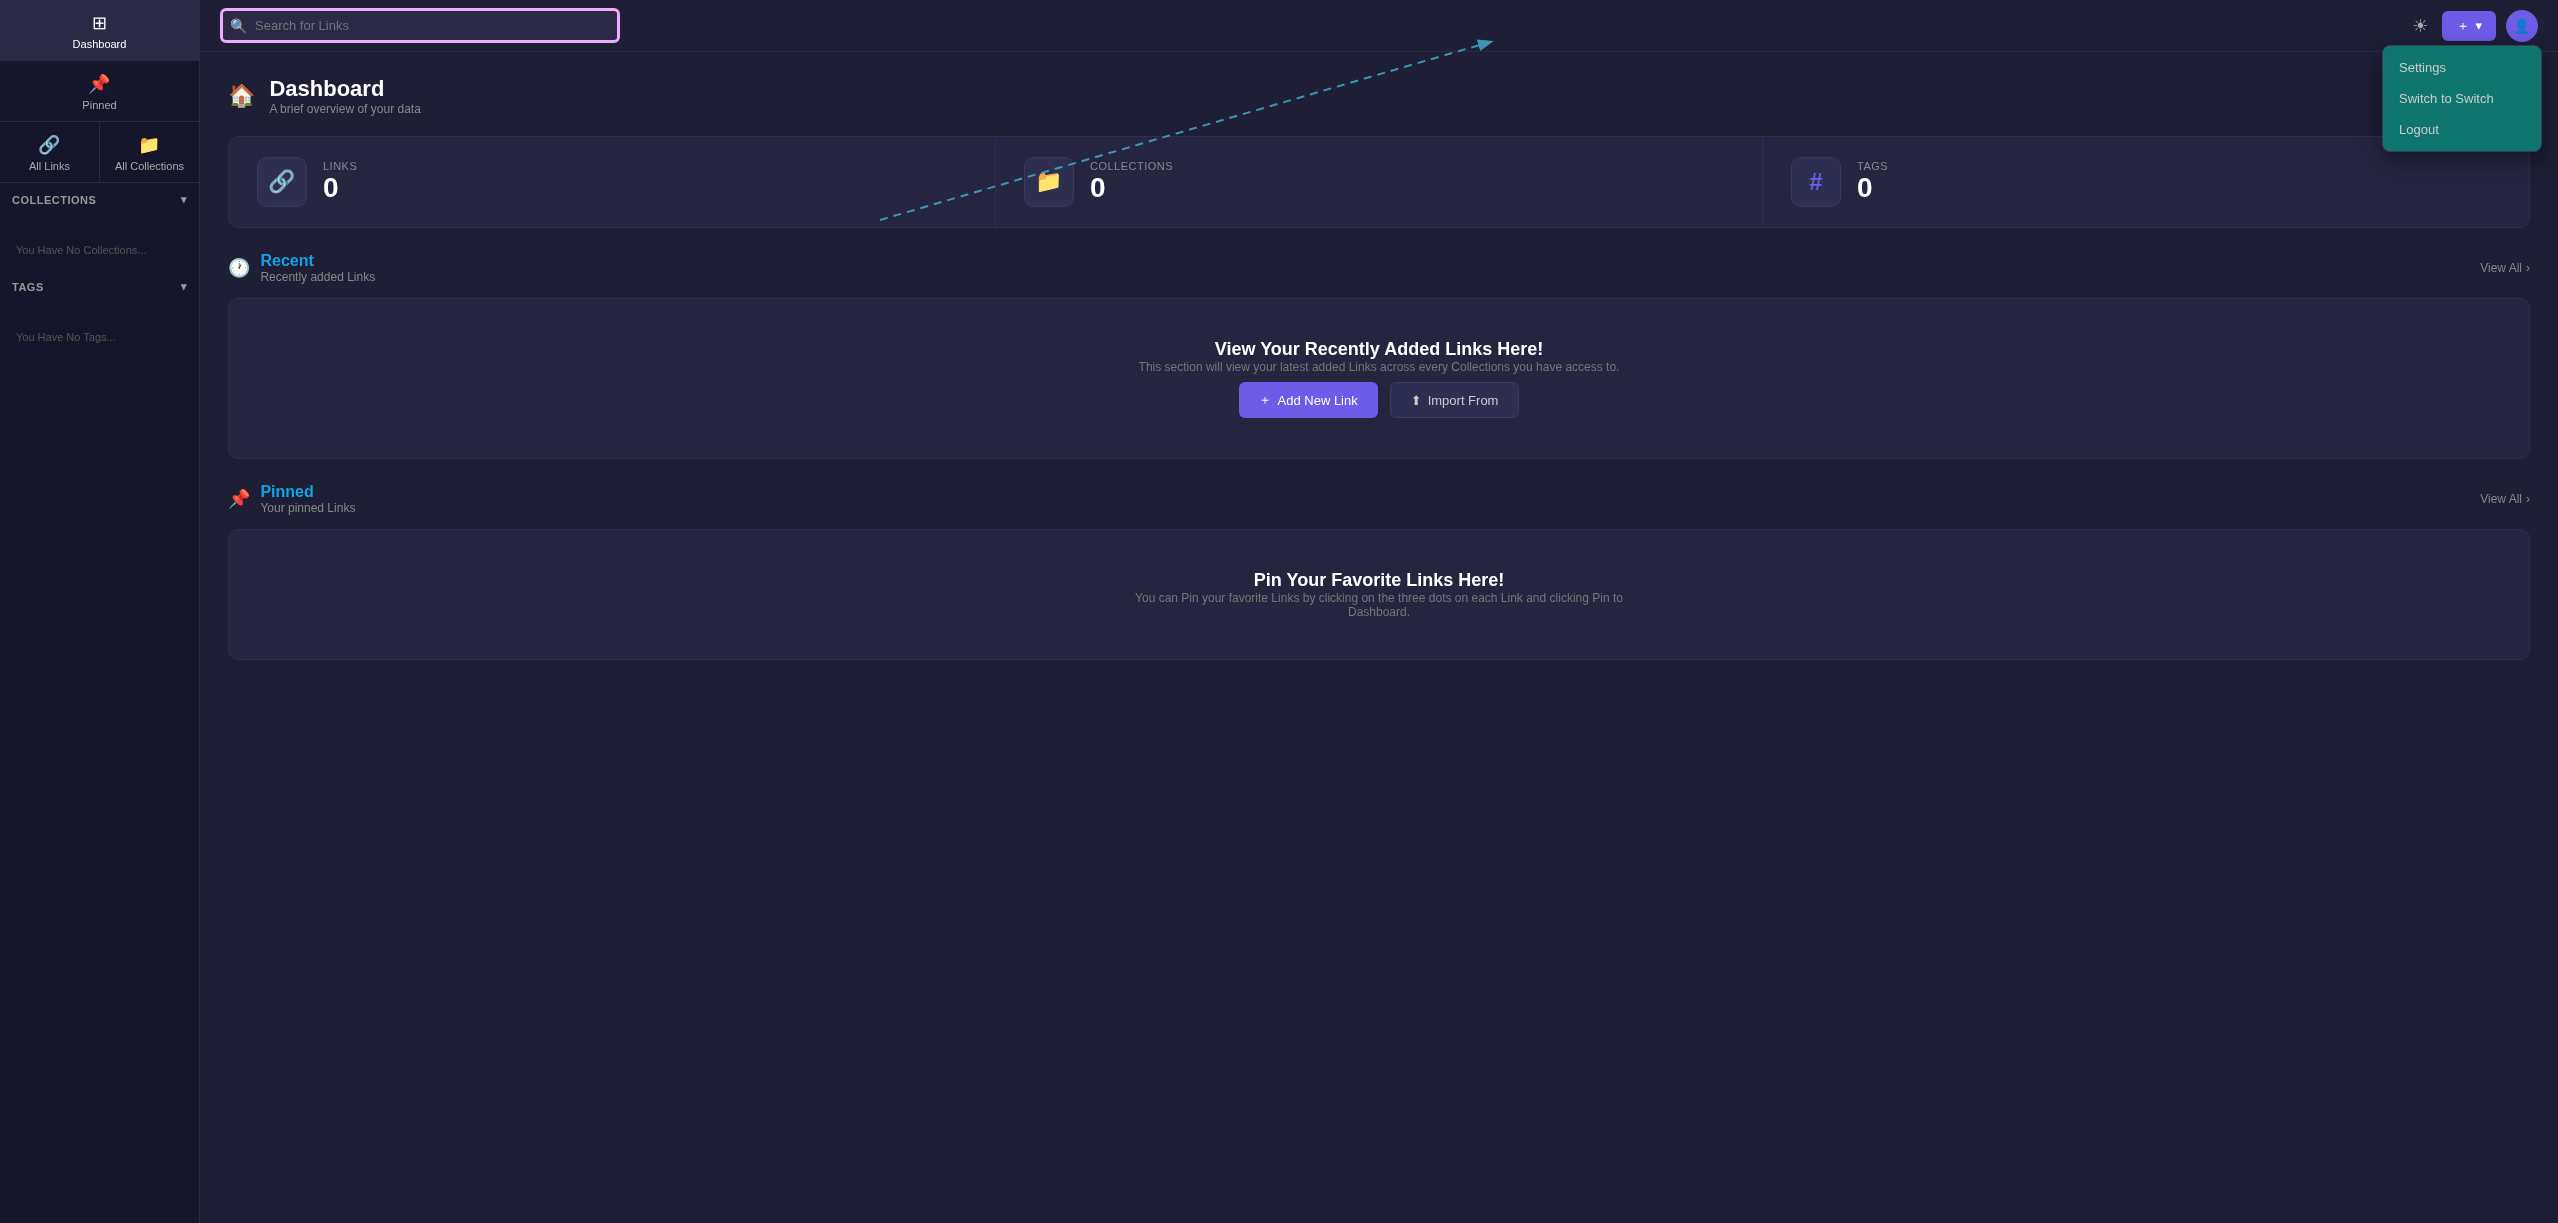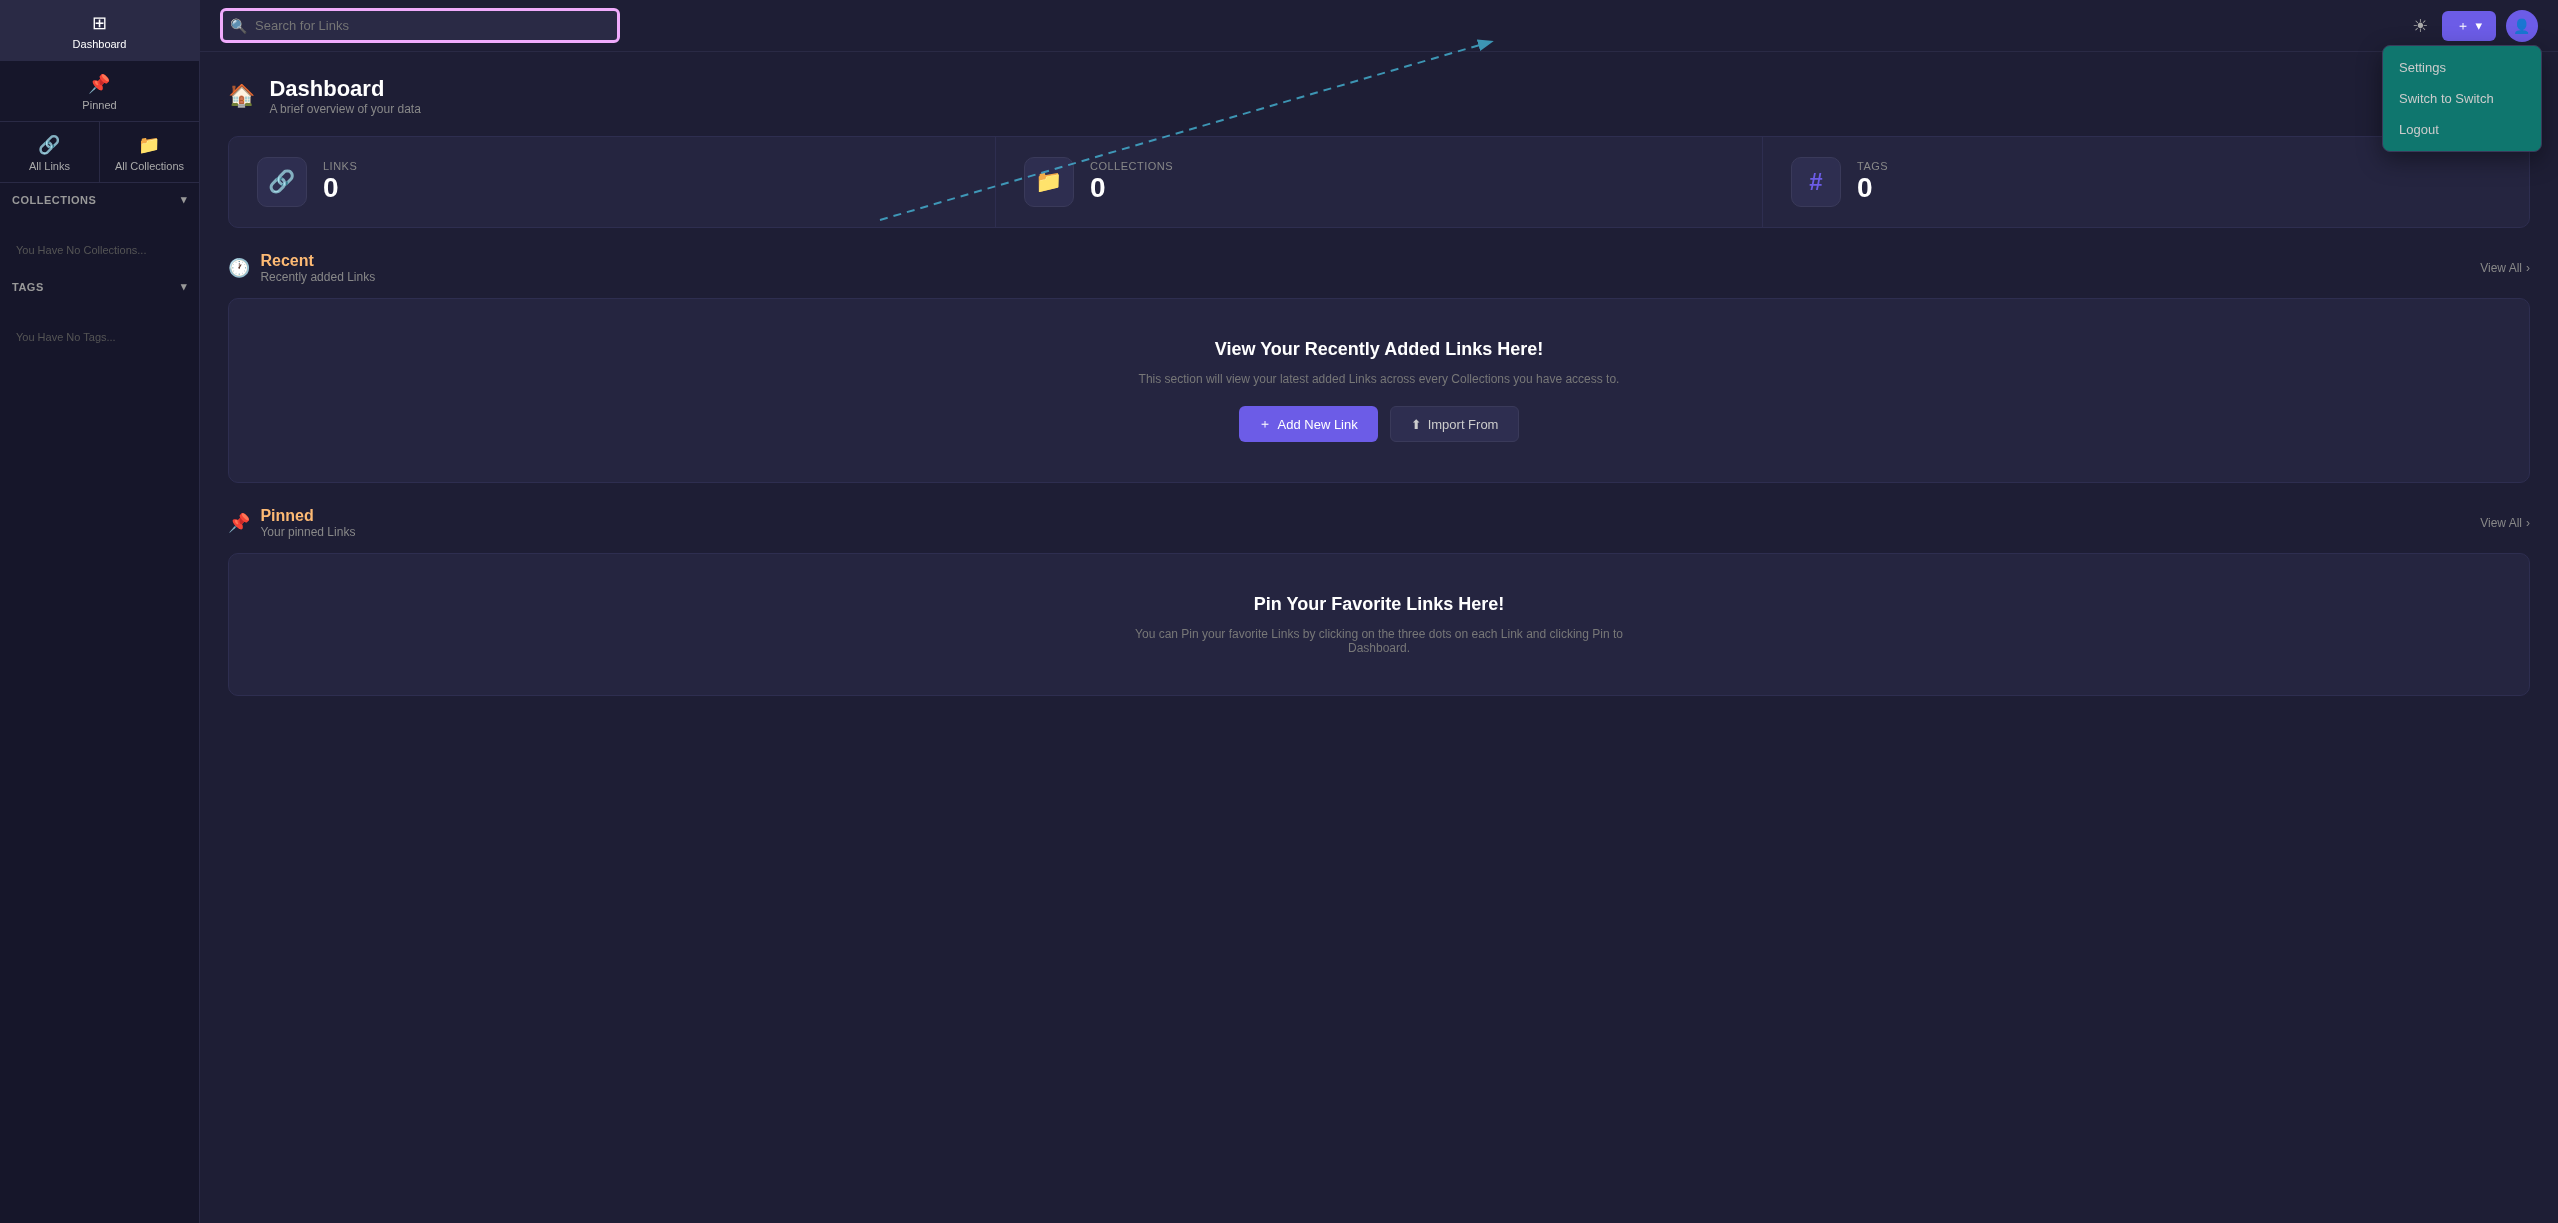--- a/index.html
+++ b/index.html
@@ -270,21 +270,21 @@
       align-items: center;
       gap: 10px;
     }
     .section-icon {
       font-size: 18px;
       color: #aaa;
     }
     .section-title {
       font-size: 16px;
       font-weight: 600;
-      color: #fdba74;
+      color: #0ea5e9;
     }
     .view-all-btn {
       background: none;
       border: none;
       color: #888;
       font-size: 12px;
       cursor: pointer;
       display: flex;
       align-items: center;
       gap: 4px;
@@ -293,21 +293,21 @@
     
     .empty-card {
       background: #252540;
       border-radius: 10px;
       border: 1px solid #2e2e50;
       padding: 40px 20px;
       text-align: center;
       display: flex;
       flex-direction: column;
       align-items: center;
-      gap: 12px;
+      gap: 0;
     }
     .empty-title {
       font-size: 18px;
       font-weight: 600;
       color: #fff;
     }
     .empty-desc {
       font-size: 12px;
       color: #777;
       max-width: 500px;

